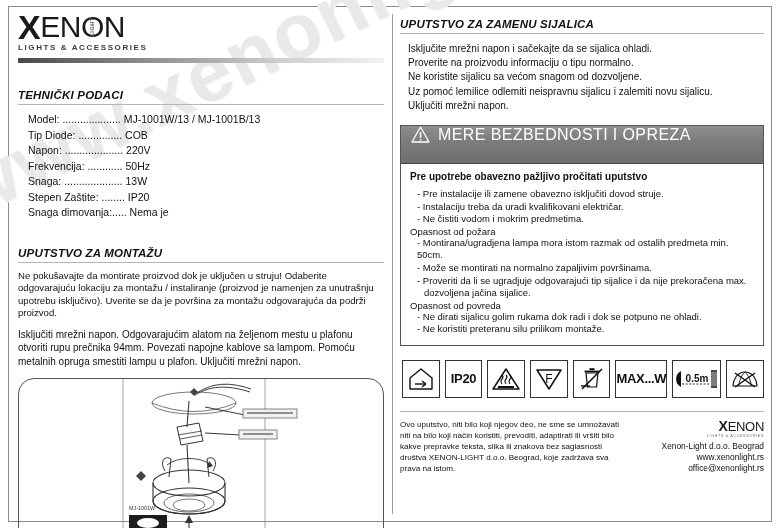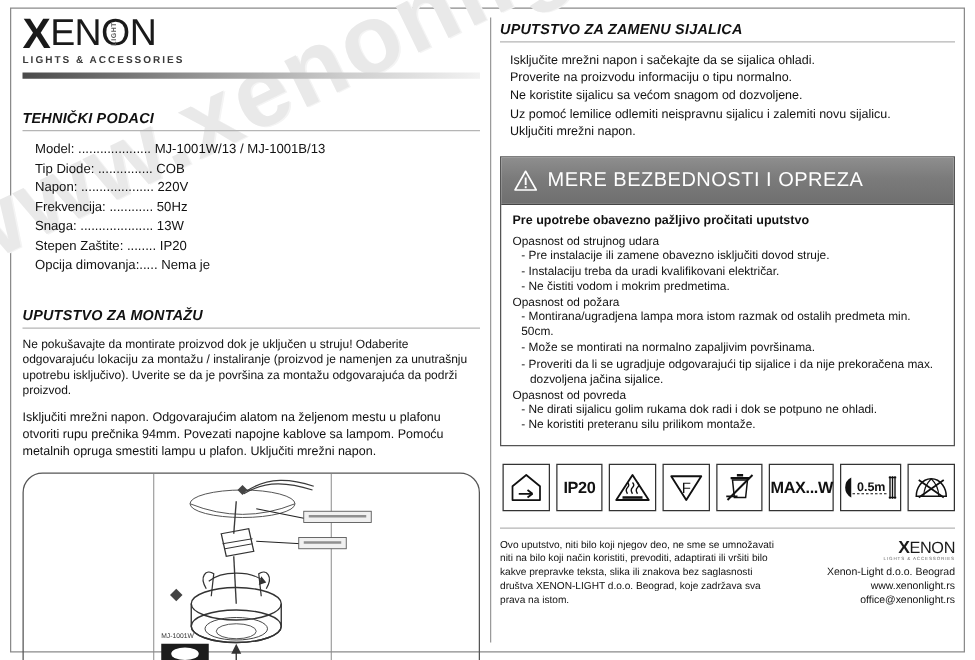--- a/index.html
+++ b/index.html
@@ -98,21 +98,21 @@
   .diagram-inner { position:absolute; inset:0; }
 
   
   .rlist { margin-top:8px; padding-left:8px; }
   .rlist div { font-size:10px; line-height:14.2px; color:#111; }
 
   
   .warn-box { margin-top:12px; border:1px solid #555; }
   .warn-head {
     background:linear-gradient(to bottom,#8e8e8e 0%,#7b7b7b 45%,#6f6f6f 100%);
-    height:38px; display:flex; align-items:center; gap:8px;
+    height:38px; display:flex; align-items:flex-start; gap:8px;
     padding-left:10px; border-bottom:1px solid #444;
   }
   .warn-head .ttl {
     color:#fff; font-size:16px; letter-spacing:0.4px;
     font-family:"Liberation Sans", sans-serif;
   }
   .warn-body { padding:7px 9px 9px 9px; background:transparent; }
   .warn-lead { font-size:10px; font-weight:bold; margin-bottom:6px; }
   .hz-title { font-size:9.5px; margin-top:6px; }
   .hz-title:first-child { margin-top:0; }
@@ -197,21 +197,21 @@
         </div>
         <div class="spec-row">
           <span class="spec-label">Snaga: ....................</span>
           <span class="spec-val">13W</span>
         </div>
         <div class="spec-row">
           <span class="spec-label">Stepen Zaštite: ........</span>
           <span class="spec-val">IP20</span>
         </div>
         <div class="spec-row">
-          <span class="spec-label">Opcija dimovanja:.....</span>
+          <span class="spec-label">Snaga dimovanja:.....</span>
           <span class="spec-val">Nema je</span>
         </div>
       </div>
 
       <div class="sec-head">UPUTSTVO ZA MONTAŽU</div>
       <div class="sec-rule"></div>
 
       <div class="para">Ne pokušavajte da montirate proizvod dok je uključen u struju! Odaberite odgovarajuću lokaciju za montažu / instaliranje (proizvod je namenjen za unutrašnju upotrebu isključivo). Uverite se da je površina za montažu odgovarajuća da podrži proizvod.</div>
       <div class="para p2">Isključiti mrežni napon. Odgovarajućim alatom na željenom mestu u plafonu otvoriti rupu prečnika 94mm. Povezati napojne kablove sa lampom. Pomoću metalnih opruga smestiti lampu u plafon. Uključiti mrežni napon.</div>
 
@@ -299,21 +299,20 @@
             <rect x="8.8" y="6" width="1.5" height="6" fill="#ffffff"></rect>
             <rect x="8.8" y="13" width="1.5" height="1.6" fill="#ffffff"></rect>
           </svg>
           <span class="ttl">MERE BEZBEDNOSTI I OPREZA</span>
         </div>
 
         <div class="warn-body">
           <div class="warn-lead">Pre upotrebe obavezno pažljivo pročitati uputstvo</div>
 
           <div>
-            <div class="hz-title">Opasnost od strujnog udara</div>
             <div class="hz-item">- Pre instalacije ili zamene obavezno isključiti dovod struje.</div>
             <div class="hz-item">- Instalaciju treba da uradi kvalifikovani električar.</div>
             <div class="hz-item">- Ne čistiti vodom i mokrim predmetima.</div>
           </div>
 
           <div>
             <div class="hz-title">Opasnost od požara</div>
             <div class="hz-item">- Montirana/ugradjena lampa mora istom razmak od ostalih predmeta min. 50cm.</div>
             <div class="hz-item">- Može se montirati na normalno zapaljivim površinama.</div>
             <div class="hz-item">- Proveriti da li se ugradjuje odgovarajući tip sijalice i da nije prekoračena max.</div>

